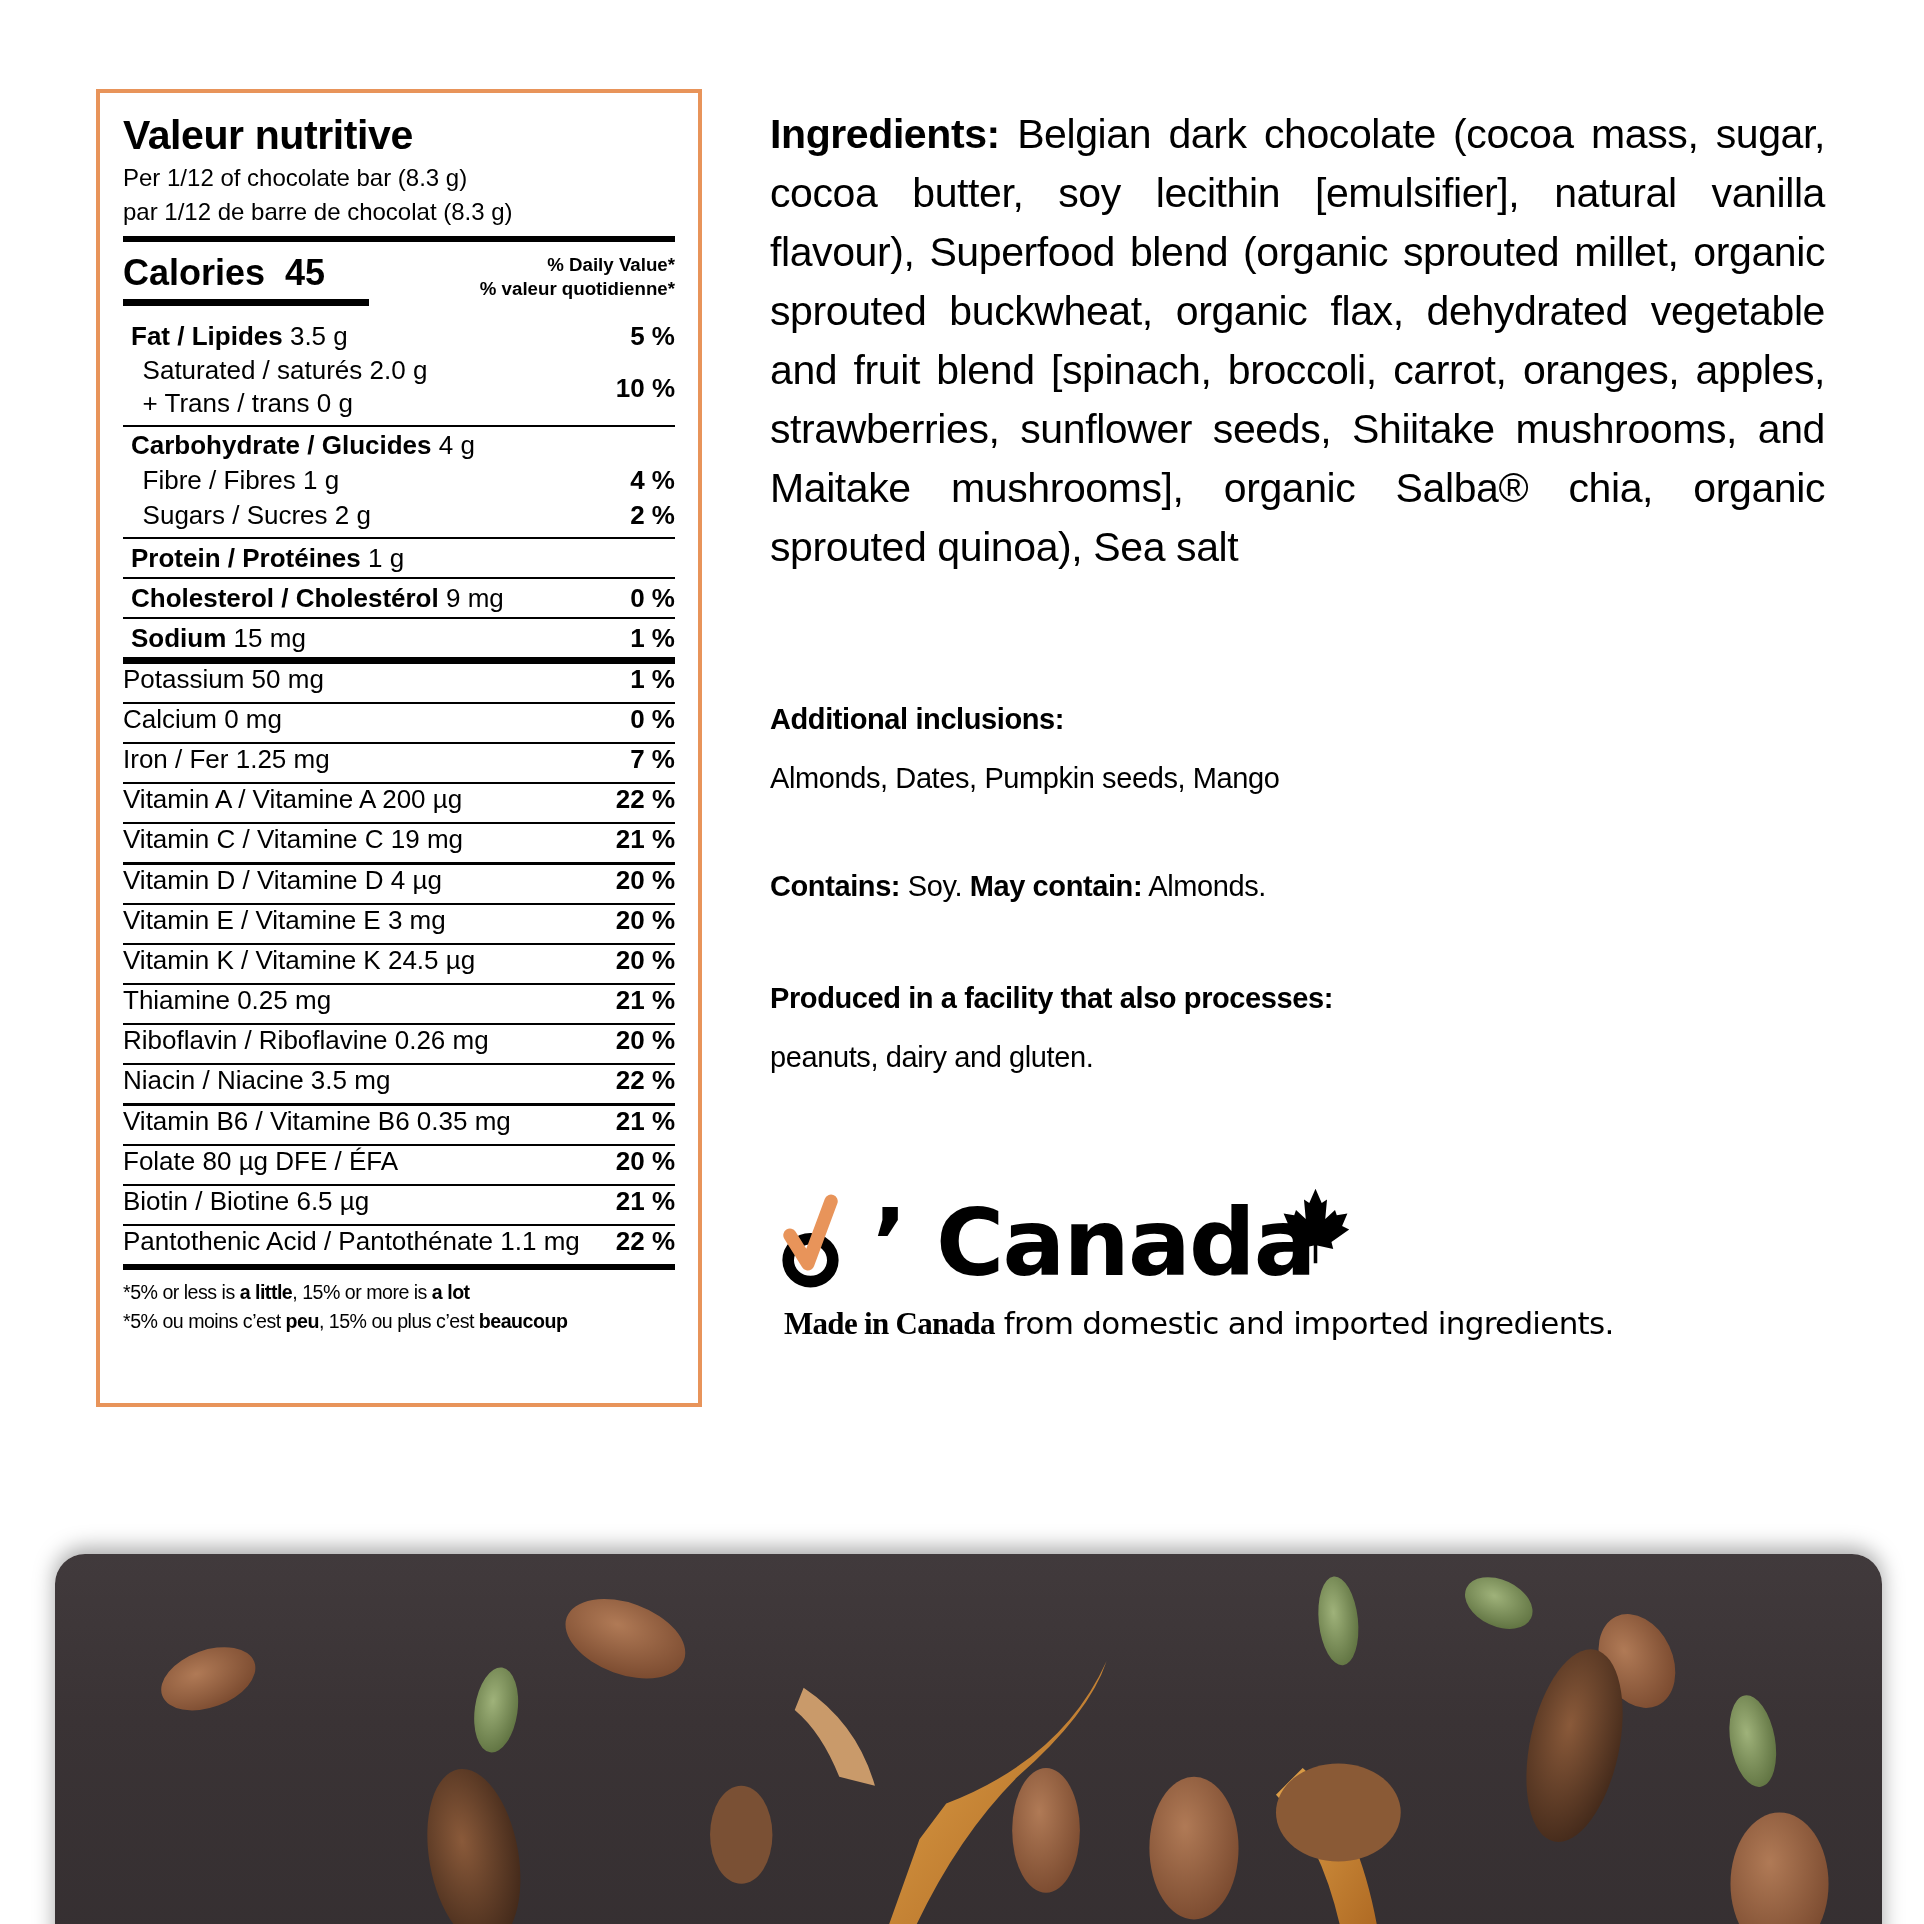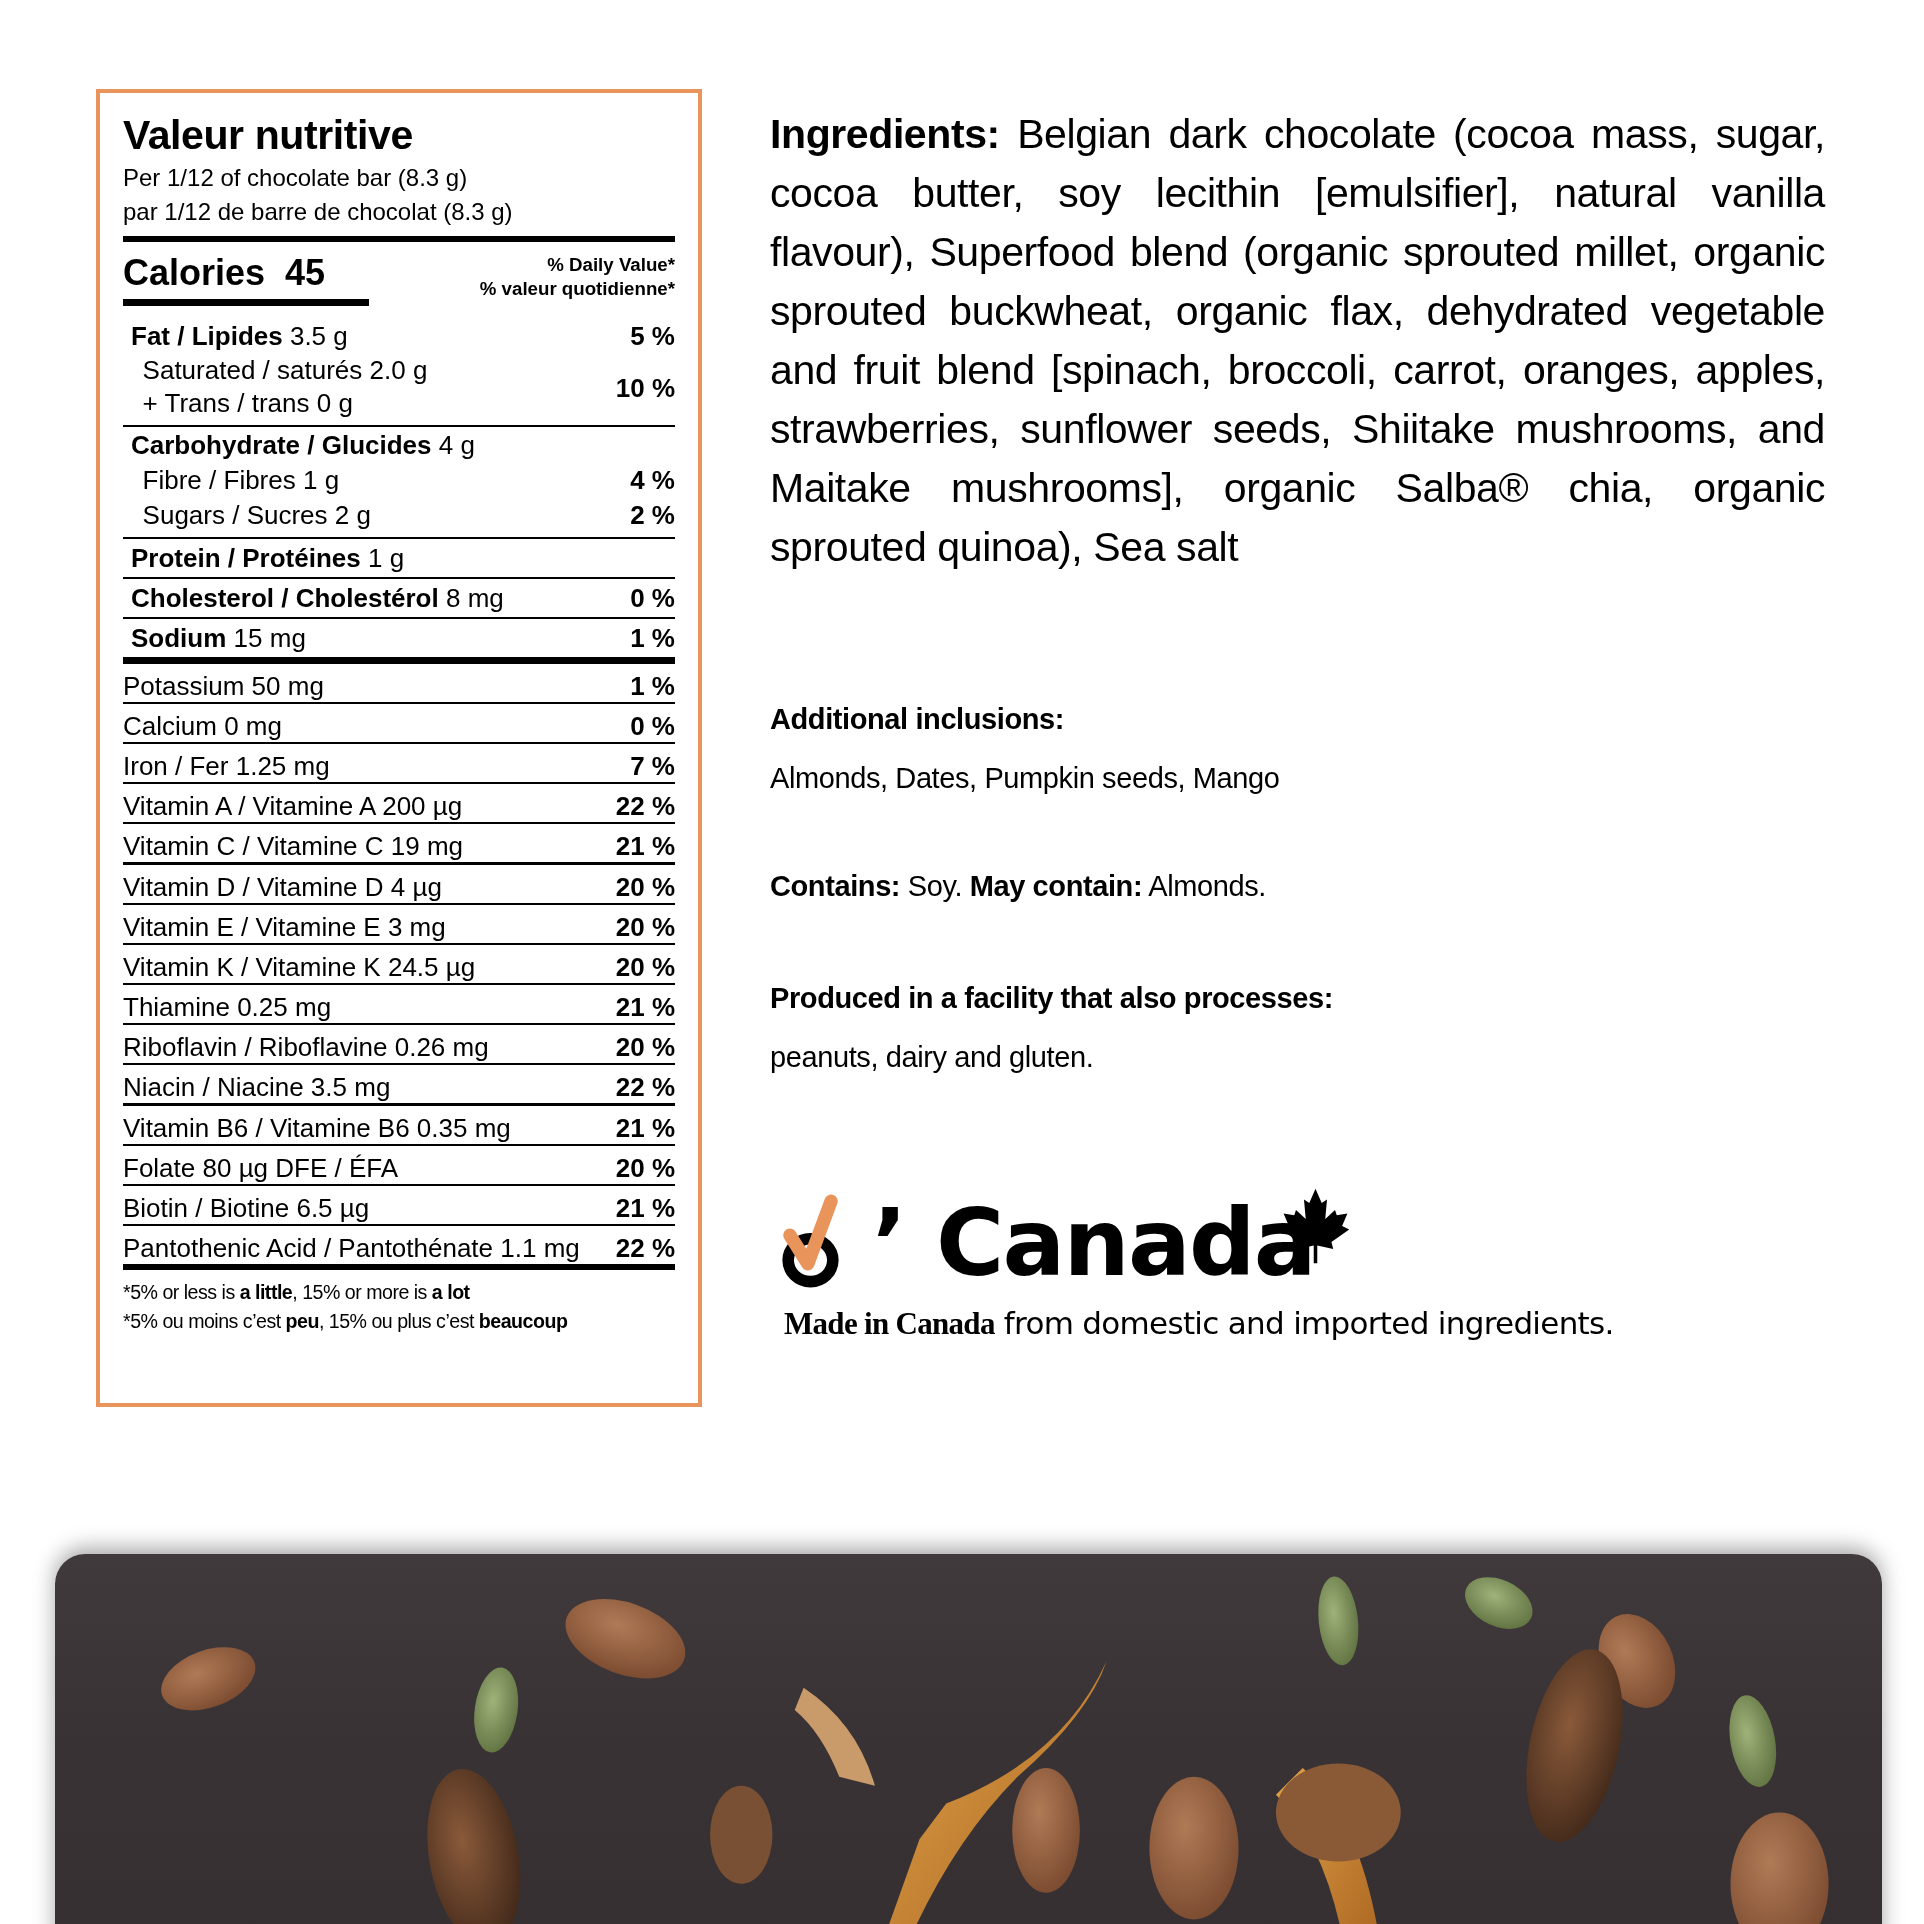--- a/index.html
+++ b/index.html
@@ -27,21 +27,21 @@
     position: relative; display: flex; justify-content: space-between; align-items: center;
     font-size: 26px; height: 38px;
   }
   .nrow.sub { padding-left: 19.6px; }
   .nrow .pct { font-weight: bold; }
   .nrow b { font-weight: bold; margin-left: 8px; }
   .row-pair { position: relative; height: 78px; }
   .row-pair .l1 { position: absolute; left: 19.6px; top: 3.6px; font-size: 26px; }
   .row-pair .l2 { position: absolute; left: 19.6px; top: 39px; font-size: 26px; }
   .row-pair .pct { position: absolute; right: 0; top: 23px; font-size: 26px; font-weight: bold; }
-  .mrow { display: flex; justify-content: space-between; align-items: flex-end; font-size: 26px; height: 38px; }
+  .mrow { display: flex; justify-content: space-between; align-items: flex-start; font-size: 26px; height: 38px; }
   .mrow .pct { font-weight: bold; }
   .foot { font-size: 19.6px; line-height: 29px; margin-top: 7.1px; letter-spacing: -0.5px; }
   .foot b { font-weight: bold; }
 
   
   .right { position: absolute; left: 770px; width: 1055px; }
   .ingredients {
     top: 105px; font-size: 41px; line-height: 59px; text-align: justify;
     text-align-last: left; letter-spacing: -0.4px;
   }
@@ -118,21 +118,21 @@
       <span class="pct">2 %</span>
     </div>
     <div class="rule-thin" style="margin-top:3.6px"></div>
 
     <div class="nrow">
       <span><b>Protein / Protéines</b> <span>1 g</span></span>
     </div>
     <div class="rule-thin"></div>
 
     <div class="nrow">
-      <span><b>Cholesterol / Cholestérol</b> <span>8 mg</span></span>
+      <span><b>Cholesterol / Cholestérol</b> <span>9 mg</span></span>
       <span class="pct">0 %</span>
     </div>
     <div class="rule-thin"></div>
 
     <div class="nrow">
       <span><b>Sodium</b> <span>15 mg</span></span>
       <span class="pct">1 %</span>
     </div>
     <div class="rule-thick"></div>
 

